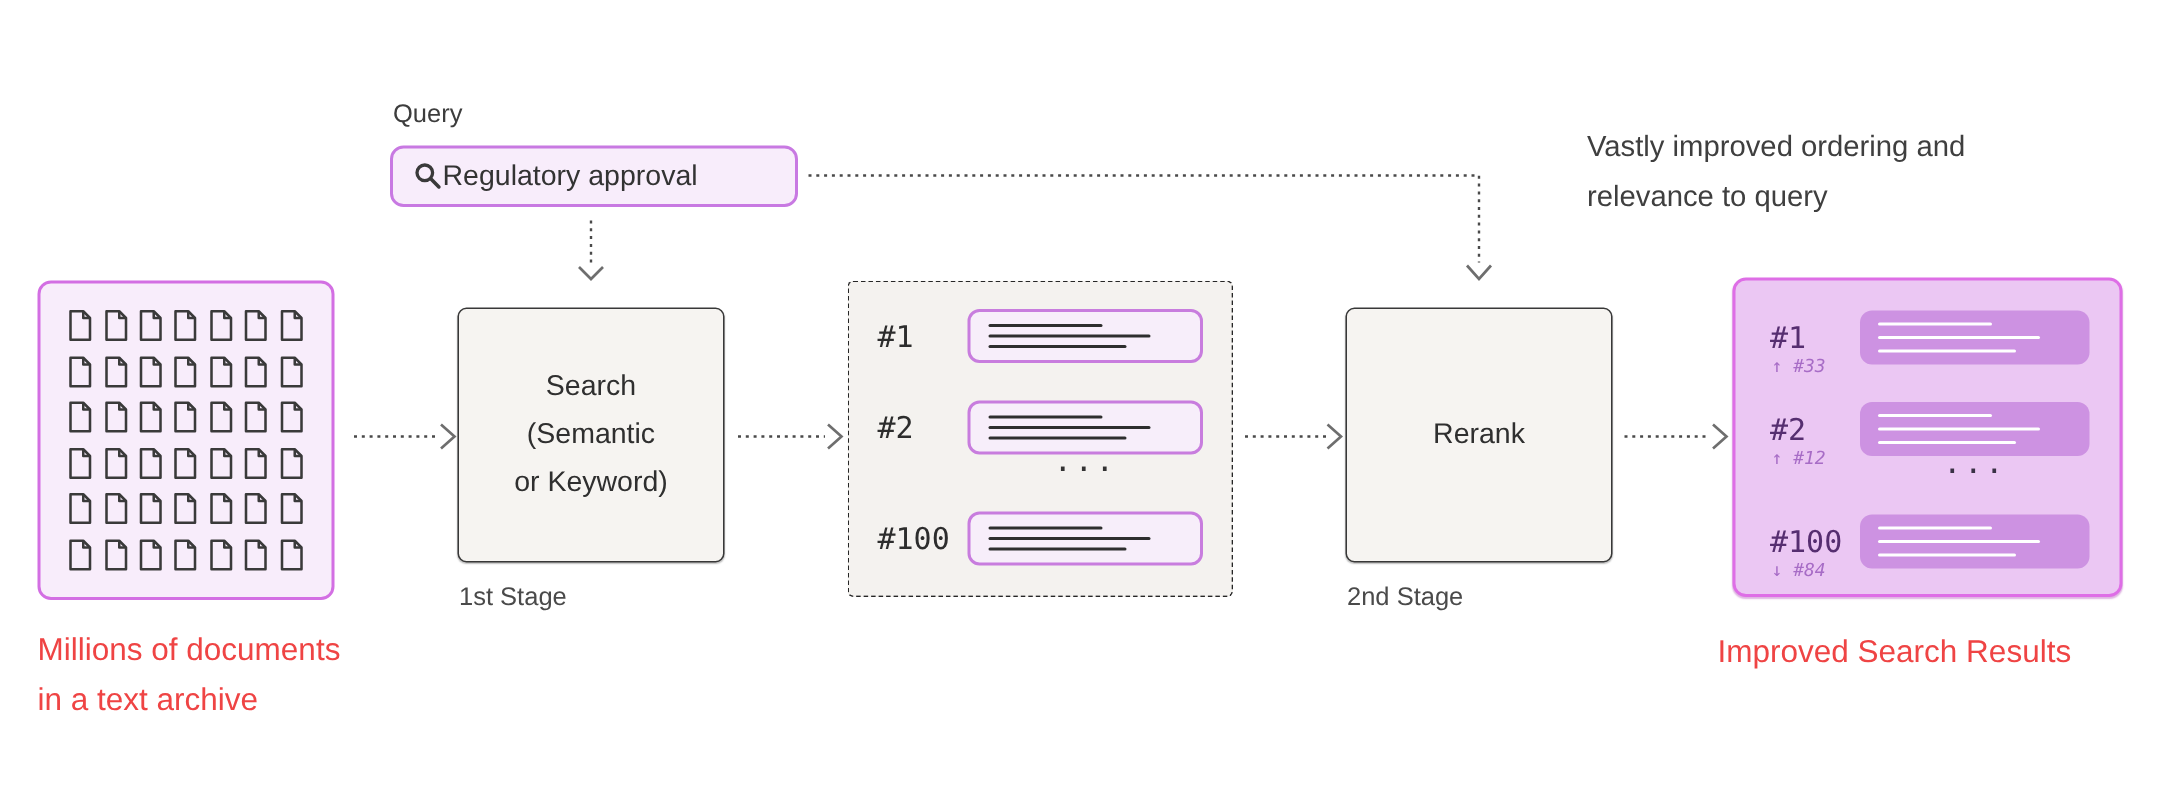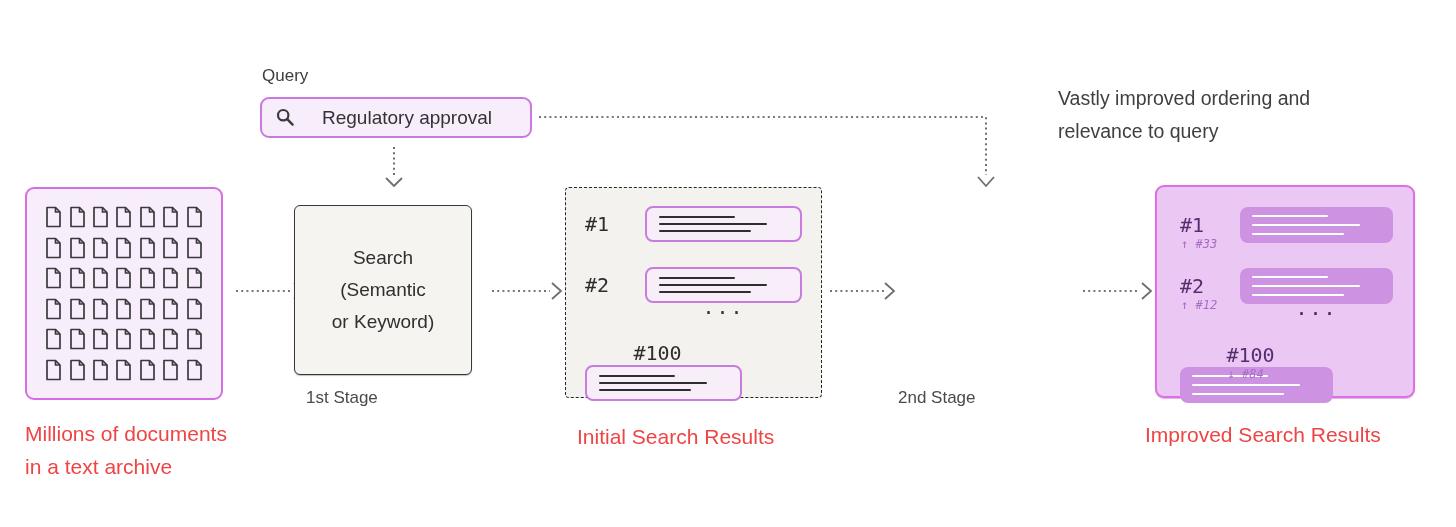--- a/index.html
+++ b/index.html
@@ -29,29 +29,29 @@
   .stage1-label{left:306px;top:388px;text-align:right;}
   .stage2-label{left:898px;top:388px;}
   .initial-caption{left:577px;top:420px;}
   .improved-caption{left:1145px;top:418px;}
   .note{left:1058px;top:82px;font-size:19.5px;line-height:33px;color:#3f3f3f;white-space:pre-line;}
 
   
   .query-label{left:262px;top:66px;font-size:17px;color:#3d3d3d;}
   .query-box{left:260px;top:97px;width:272px;height:41px;box-sizing:border-box;
     background:var(--purple-light);border:2px solid #c879e2;border-radius:9px;
-    display:flex;align-items:center;gap:27px;padding:0 14px;}
+    display:flex;align-items:center;gap:0;padding:0 14px;}
   .query-box .query-text{font-size:19px;color:#333;}
 
   
   .stage-box{width:178px;height:170px;box-sizing:border-box;background:var(--neutral-fill);
     border:1.5px solid var(--neutral-border);border-radius:6px;display:flex;align-items:center;
     justify-content:center;text-align:center;font-size:19px;line-height:32px;color:#2f2f2f;
     white-space:pre-line;box-shadow:0 1px 1px rgba(0,0,0,.25);}
-  .search-box{left:294px;top:205px;}
+  .search-box{left:305px;top:205px;}
   .rerank-box{left:897px;top:205px;}
 
   
   .results-box{box-sizing:border-box;}
   .initial-box{left:565px;top:187px;width:257px;height:211px;background:#f4f2ef;
     border:1.5px dashed #262626;border-radius:4px;}
   .improved-box{left:1155px;top:185px;width:260px;height:213px;background:var(--improved-fill);
     border:2px solid var(--improved-border);border-radius:9px;box-shadow:0 1px 1px rgba(160,40,170,.35);}
 
   .result-row{position:absolute;display:flex;align-items:center;}
@@ -68,21 +68,21 @@
   .initial-box .result-card{width:157px;background:#f7eefa;border:2px solid #c87dde;}
   .improved-box .result-card{width:153px;background:var(--purple-mid);border:none;}
   .result-card i{display:block;height:2px;border-radius:1px;background:var(--line-dark);}
   .improved-box .result-card i{background:var(--line-light);}
   .result-card i:nth-child(1){width:59%;}
   .result-card i:nth-child(2){width:84%;}
   .result-card i:nth-child(3){width:71%;}
 
   .row-1{top:18px;}
   .row-2{top:79px;}
-  .row-100{top:153px;flex-direction:column;}
+  .row-100{top:153px;}
   .improved-box .row-1{top:20px;}
   .improved-box .row-2{top:81px;}
   .improved-box .row-100{top:156px;}
   .dots{position:absolute;text-align:center;font-size:20px;letter-spacing:2px;color:#333;
     font-family:"DejaVu Sans Mono",monospace;}
   .initial-box .dots{left:79px;width:157px;top:107px;}
   .improved-box .dots{left:83px;width:153px;top:109px;color:#3a3145;}
 </style>
 </head>
 <body>
@@ -327,22 +327,24 @@
     <div class="dots">...</div>
     <div class="result-row row-100">
       <span class="rank-wrap"><span class="rank">#100</span></span>
       <div class="result-card">
           <i></i>
           <i></i>
           <i></i>
         </div>
     </div>
   </div>
-  <div class="abs caption initial-caption">Initial Search Results</div>
-
+
+  <div class="abs stage-box rerank-box">
+    <span>Rerank</span>
+  </div>
   <div class="abs stage-label stage2-label">2nd Stage</div>
 
   <div class="abs results-box improved-box">
     <div class="result-row row-1">
       <span class="rank-wrap">
         <span class="rank">#1</span>
         <span class="movement">↑ #33</span>
       </span>
       <div class="result-card">
           <i></i>

